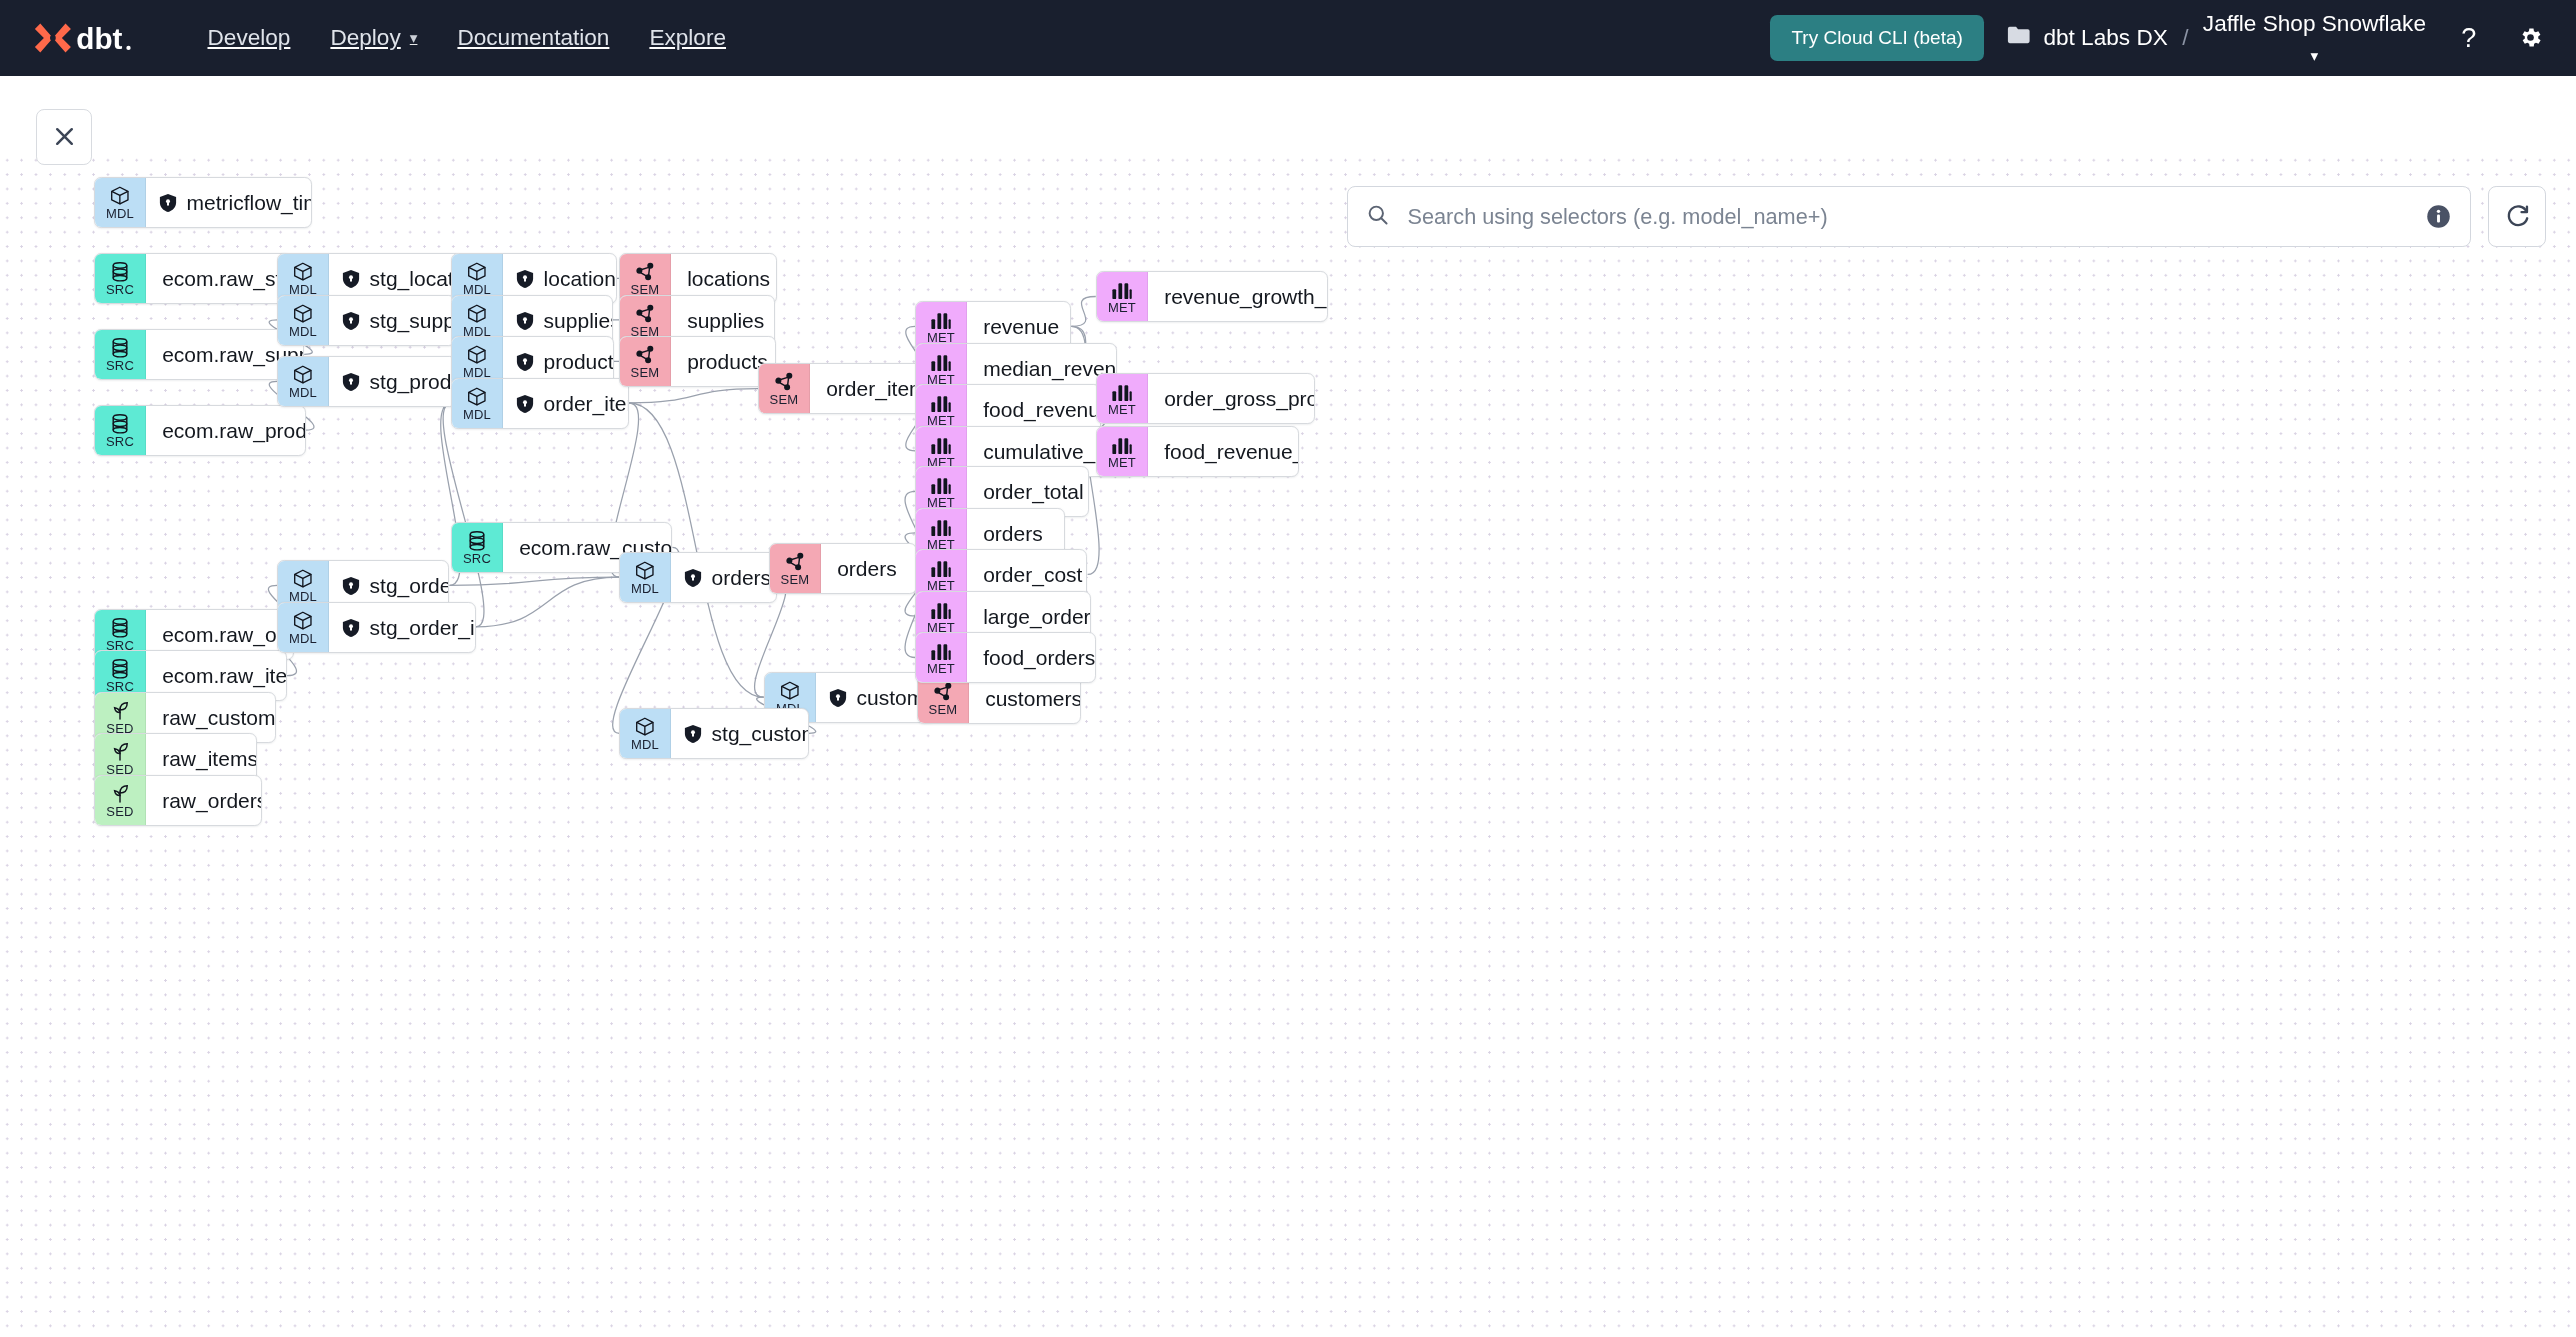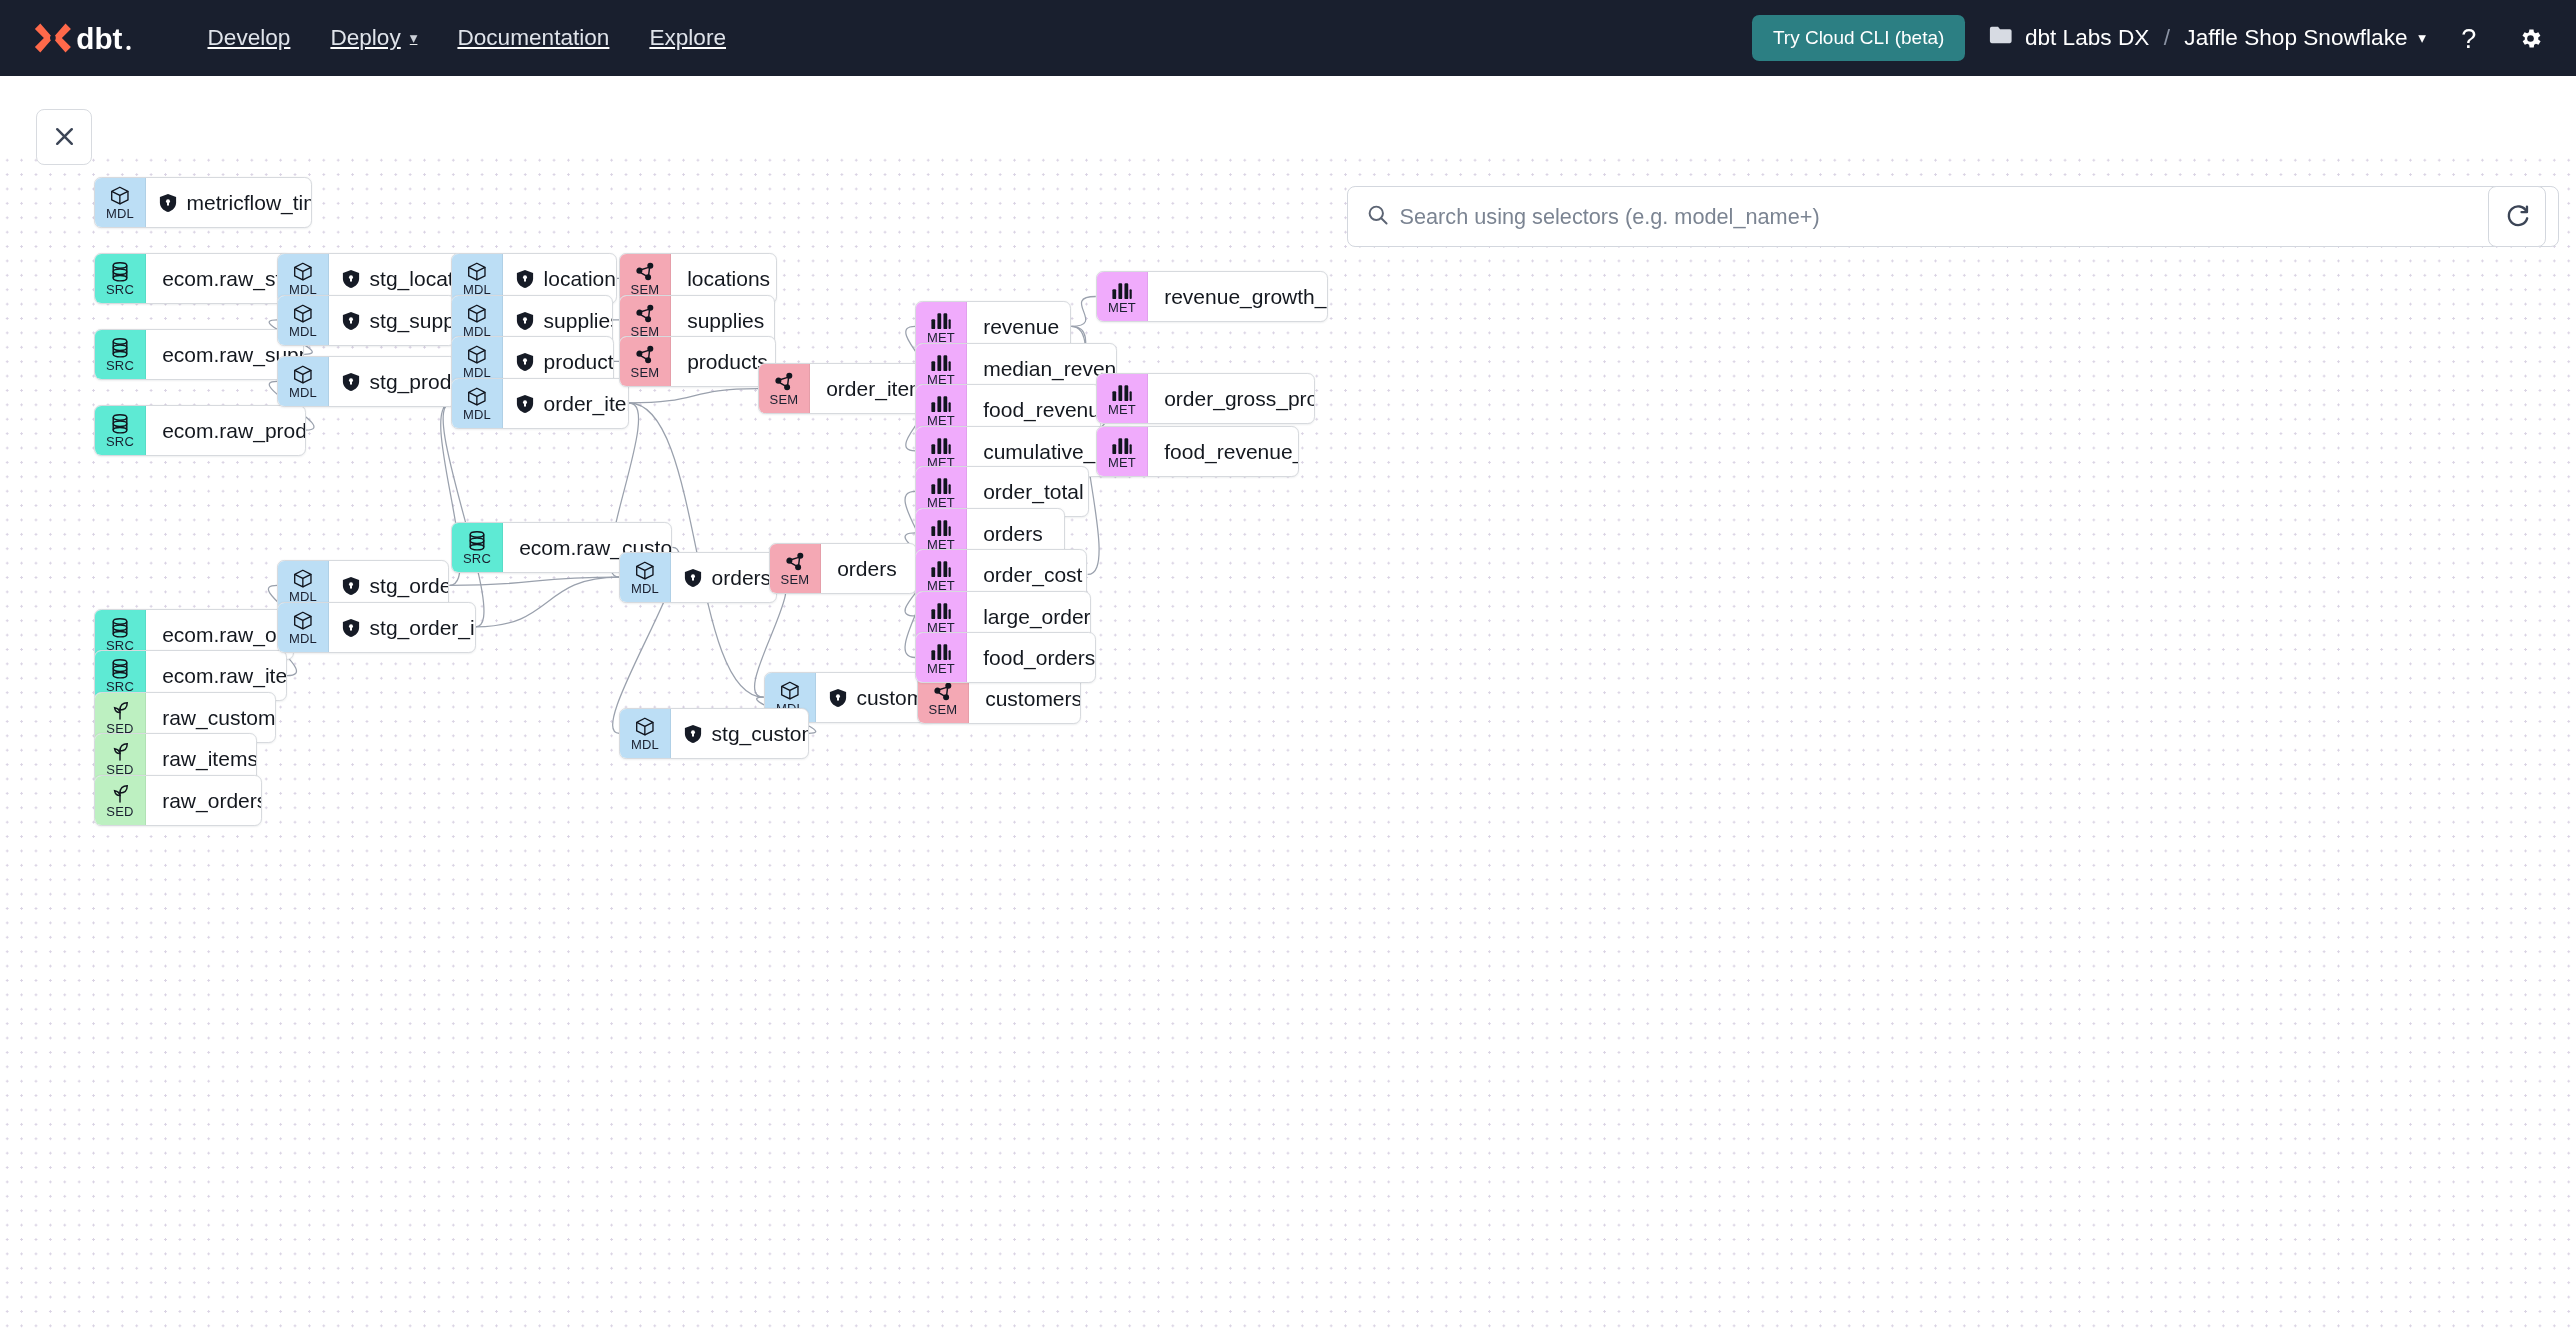--- a/index.html
+++ b/index.html
@@ -34,21 +34,21 @@
   }
   #cloud-cli-btn {
     background: #2c7f83; color: #ffffff; font-size: 19px;
     padding: 11.7px 21px; border-radius: 7.2px; cursor: pointer; white-space: nowrap;
   }
   #account-breadcrumb {
     display: flex; align-items: center; gap: 12.6px;
     font-size: 22.6px; color: #ffffff; white-space: nowrap;
   }
   #account-breadcrumb .sep { color: #8b93a4; margin: 0 1.8px; }
-  #account-breadcrumb .proj { display: flex; align-items: center; gap: 10.8px; cursor: pointer; }
+  #account-breadcrumb .proj { display: flex; align-items: center; gap: 10.8px; cursor: pointer; flex-direction: column; }
   .icon-btn-dark {
     width: 38px; height: 38px; display: flex; align-items: center; justify-content: center;
     cursor: pointer; color: #ffffff;
   }
 
   
   #toolbar {
     position: absolute; left: 0; top: 76px;
     width: 2576px; height: 77px;
     background: transparent;
@@ -63,23 +63,23 @@
   }
   #breadcrumb-chip {
     position: absolute; left: 111px; top: 32.5px;
     height: 56px; padding: 0 23.5px;
     border: 0.9px solid #d8dbe0; border-radius: 8.1px; background: #ffffff;
     display: flex; align-items: center; cursor: pointer;
     font-size: 22.6px; color: #24272e; white-space: nowrap;
   }
   #search-wrap {
     position: absolute; left: 1347px; top: 110px;
-    width: 1212px; height: 61px;
+    width: 1124px; height: 61px;
     border: 0.9px solid #d3d7de; border-radius: 8.1px; background: #ffffff;
-    display: flex; align-items: center; padding: 0 18px; gap: 8px;
+    display: flex; align-items: center; padding: 0 18px; gap: 16px;
   }
   #search-input {
     border: none; outline: none; flex: 1;
     font-size: 21.7px; color: #5c6473;
     font-family: "Liberation Sans", sans-serif; background: transparent;
   }
   #search-input::placeholder { color: #7b8492; }
   #search-info-icon { cursor: pointer; display: flex; align-items: center; }
   #refresh-btn {
     position: absolute; left: 2488px; top: 110px;

